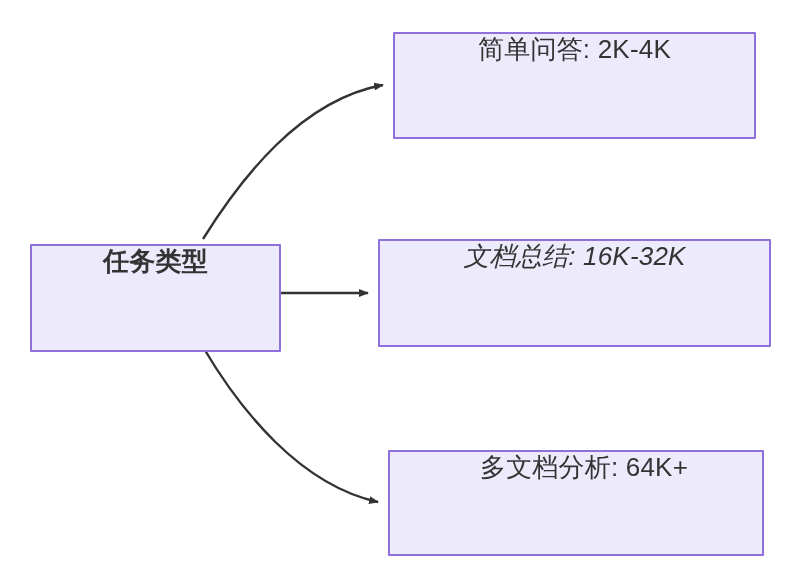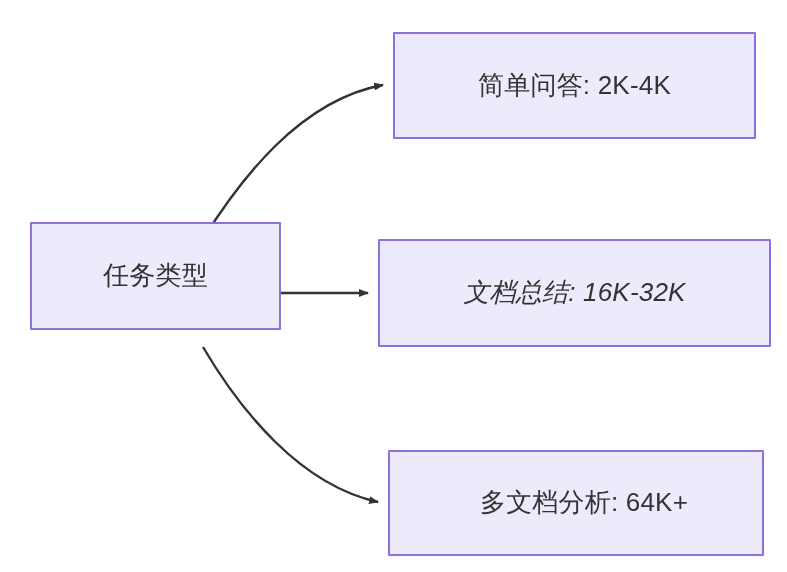--- a/index.html
+++ b/index.html
@@ -27,33 +27,32 @@
     height: 572px;
     pointer-events: none;
   }
   .node {
     position: absolute;
     box-sizing: border-box;
     background: #ECEAFB;
     border: 2px solid #9071DB;
     border-radius: 1px;
     display: flex;
-    align-items: center;
     justify-content: center;
     text-align: center;
   }
   .node-label {
     color: #333333;
     font-size: 26px;
     line-height: 1.2;
     letter-spacing: 0.2px;
     white-space: nowrap;
   }
   
-  #node-root      { left: 30px;  top: 222px; width: 251px; height: 108px; }
+  #node-root      { left: 30px;  top: 244px; width: 251px; height: 108px; font-weight: bold; }
   #node-simple-qa { left: 393px; top: 32px;  width: 363px; height: 107px; }
   #node-doc-sum   { left: 378px; top: 239px; width: 393px; height: 108px; font-style: italic; }
   #node-multi-doc { left: 388px; top: 450px; width: 376px; height: 106px; padding-left: 16px; }
 </style>
 </head>
 <body>
 
 <div id="diagram-canvas">
 
   <svg id="edge-layer" viewBox="0 0 787 572">

